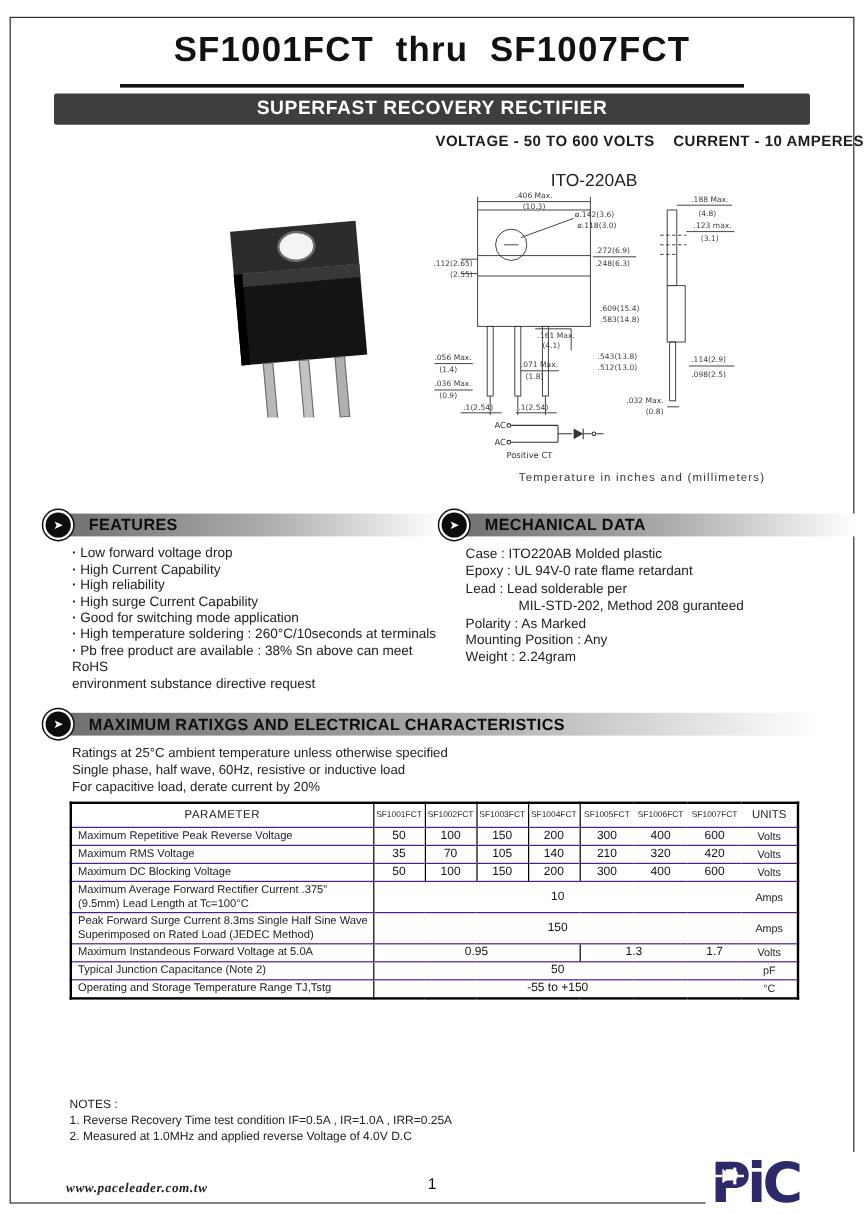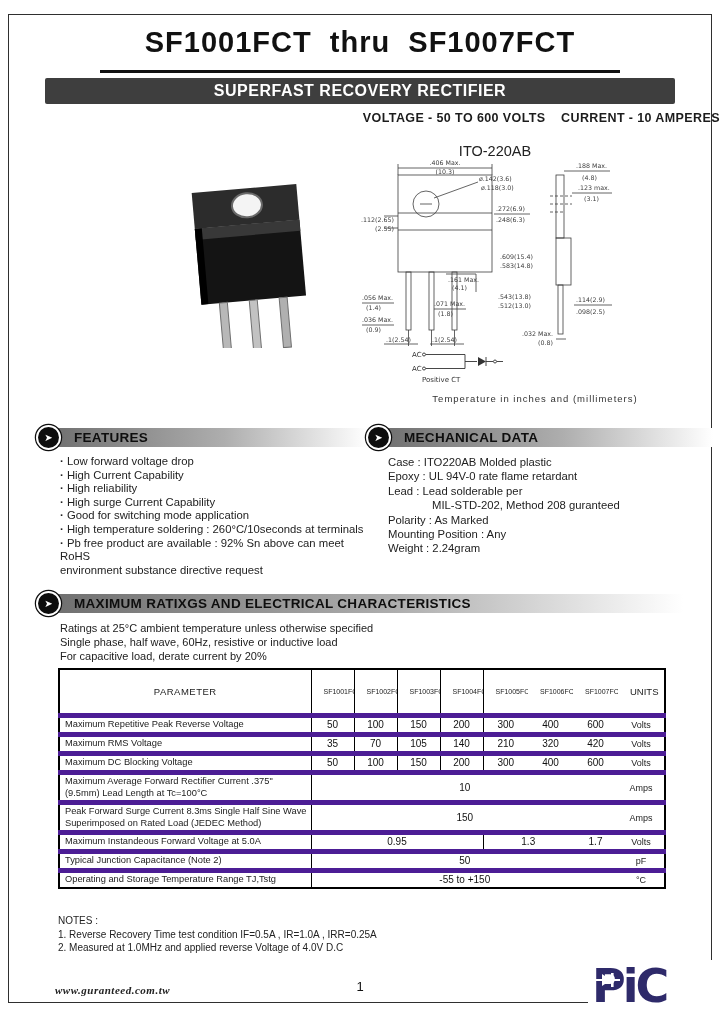--- a/index.html
+++ b/index.html
@@ -30,24 +30,24 @@
   .sec-title{position:absolute;left:36px;top:3px;font-size:13.5px;font-weight:bold;color:#0e0e0e;
              letter-spacing:.3px;white-space:nowrap;z-index:2;}
   .feat-list{position:absolute;left:60px;top:455px;width:310px;font-size:11.3px;line-height:13.6px;color:#222;}
   .feat-list div{white-space:pre-line;}
   .feat-list div::before{content:"· ";font-weight:bold;}
   .mech-list{position:absolute;left:388px;top:455px;width:320px;font-size:11.3px;line-height:14.4px;color:#222;}
   .mech-list div:nth-child(4){margin-left:44px;}
   .intro{position:absolute;left:60px;top:621px;font-size:11px;line-height:14px;color:#222;}
   .tbl-wrap{position:absolute;left:58px;top:668px;}
   table.ratings{border-collapse:collapse;table-layout:fixed;width:606px;border:2px solid #000;}
-  table.ratings th{font-size:7px;font-weight:normal;color:#222;height:19px;padding:12px;overflow:hidden;white-space:nowrap;}
+  table.ratings th{font-size:7px;font-weight:normal;color:#222;height:19px;padding:0;overflow:hidden;white-space:nowrap;}
   table.ratings th.pcol{font-size:9.5px;letter-spacing:.5px;}
   table.ratings th.ucol{font-size:9.5px;font-weight:normal;}
-  table.ratings td{border-top:5px solid #4c1d95;padding:1px 3px;text-align:center;}
+  table.ratings td{border-top:1px solid #4c1d95;padding:1px 3px;text-align:center;}
   table.ratings .vl{border-left:1px solid #000;}
   table.ratings td.pcell{text-align:left;font-size:9.3px;line-height:11.5px;white-space:pre-line;padding-left:5px;color:#222;}
   table.ratings td.vcell{font-size:10px;white-space:pre-line;line-height:12px;color:#111;}
   table.ratings td.ucell{font-size:9px;color:#222;}
   .notes{position:absolute;left:58px;top:914px;font-size:10px;line-height:13.5px;color:#222;}
   .site{position:absolute;left:55px;top:984px;font-family:"Liberation Serif",serif;
         font-style:italic;font-weight:bold;font-size:11px;letter-spacing:.5px;color:#222;}
   .pageno{position:absolute;left:0;top:979px;width:720px;text-align:center;font-size:13px;color:#111;}
   .logo{position:absolute;left:588px;top:960px;width:128px;height:50px;background:#fff;}
 </style>
@@ -177,21 +177,21 @@
     <span class="sec-icon">➤</span>
     <span class="sec-title">FEATURES</span>
   </div>
   <div class="feat-list">
     <div>Low forward voltage drop</div>
     <div>High Current Capability</div>
     <div>High reliability</div>
     <div>High surge Current Capability</div>
     <div>Good for switching mode application</div>
     <div>High temperature soldering : 260°C/10seconds at terminals</div>
-    <div>Pb free product are available : 92% Sn above can meet RoHS
+    <div>Pb free product are available : 38% Sn above can meet RoHS
 environment substance directive request</div>
   </div>
 
   <div class="sec-hdr" style="left:368px;top:427px;width:345px;">
     <div class="sec-bar"></div>
     <span class="sec-icon">➤</span>
     <span class="sec-title">MECHANICAL DATA</span>
   </div>
   <div class="mech-list">
     <div>Case : ITO220AB Molded plastic</div>
@@ -306,21 +306,21 @@
         </tbody>
       </table>
   </div>
 
   <div class="notes">
     <div>NOTES :</div>
     <div>1. Reverse  Recovery Time test condition IF=0.5A , IR=1.0A , IRR=0.25A</div>
     <div>2. Measured at 1.0MHz and applied reverse Voltage of 4.0V D.C</div>
   </div>
 
-  <div class="site">www.guranteed.com.tw</div>
+  <div class="site">www.paceleader.com.tw</div>
   <div class="pageno">1</div>
 
   <svg class="logo" viewBox="0 0 128 50">
     <text x="4" y="42" font-family="DejaVu Sans, sans-serif" font-size="46" font-weight="bold" fill="#2e2a6a" letter-spacing="-3">PiC</text>
     <g>
       <line x1="7" y1="20" x2="14" y2="20" stroke="#fff" stroke-width="2"></line>
       <polygon points="14,14 14,26 23,20" fill="#fff"></polygon>
       <rect x="23" y="13" width="2.6" height="14" fill="#fff"></rect>
       <line x1="25.6" y1="20" x2="32" y2="20" stroke="#fff" stroke-width="2"></line>
     </g>

